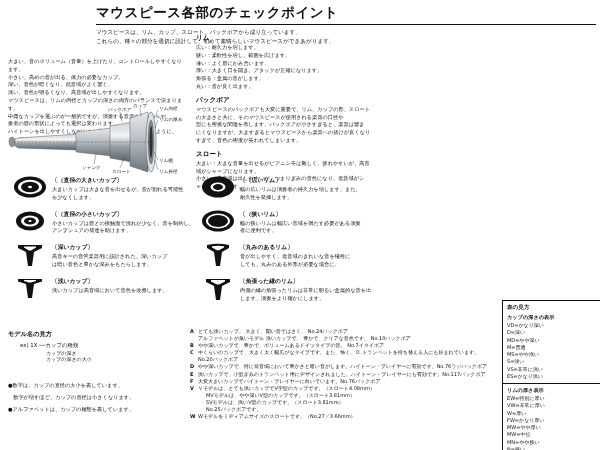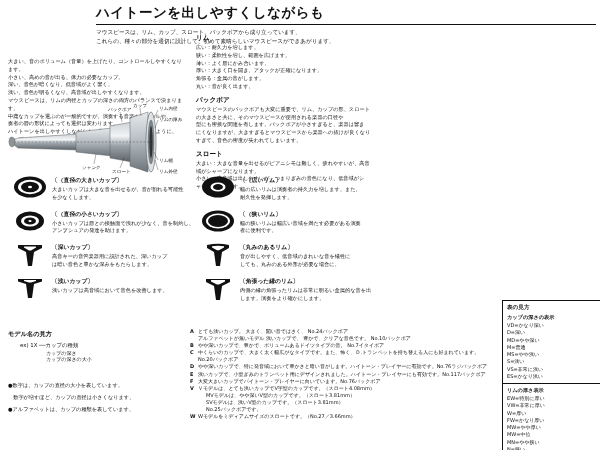--- a/index.html
+++ b/index.html
@@ -69,21 +69,21 @@
   .tbl .sh{font-size:5.2px;font-weight:bold;margin:2px 0 1px 0;}
   .tbl .li{font-size:5px;margin:0;line-height:1.45;}
   .tbl .hr{border-top:1px solid #111;margin:3px -4px;}
 </style>
 </head>
 <body>
 
 <div class="page">
 
   <div class="hdr">
-    <div class="title">ハイトーンを出しやすくしながらも</div>
+    <div class="title">マウスピース各部のチェックポイント</div>
     <div class="lead">
       <p>マウスピースは、リム、カップ、スロート、バックボアから成り立っています。</p>
       <p>これらの、種々の部分を適切に設計して、初めて素晴らしいマウスピースができあがります。</p>
     </div>
   </div>
 
   <div class="cupsec">
     <div class="t5">
       <p>大きい、音のボリューム（音量）を上げたり、コントロールしやすくなります。</p>
       <p>小さい、高めの音が出る、体力の必要なカップ。</p>

